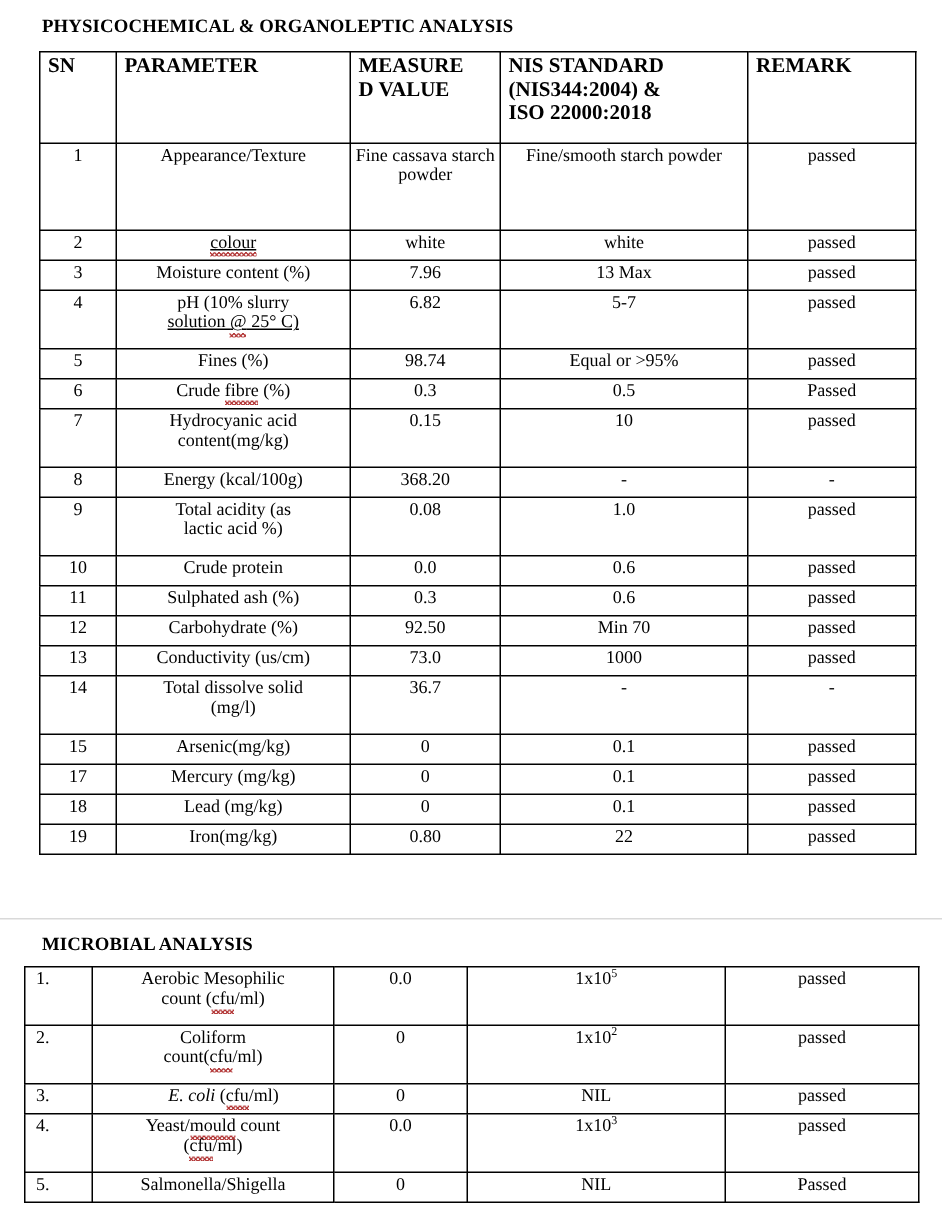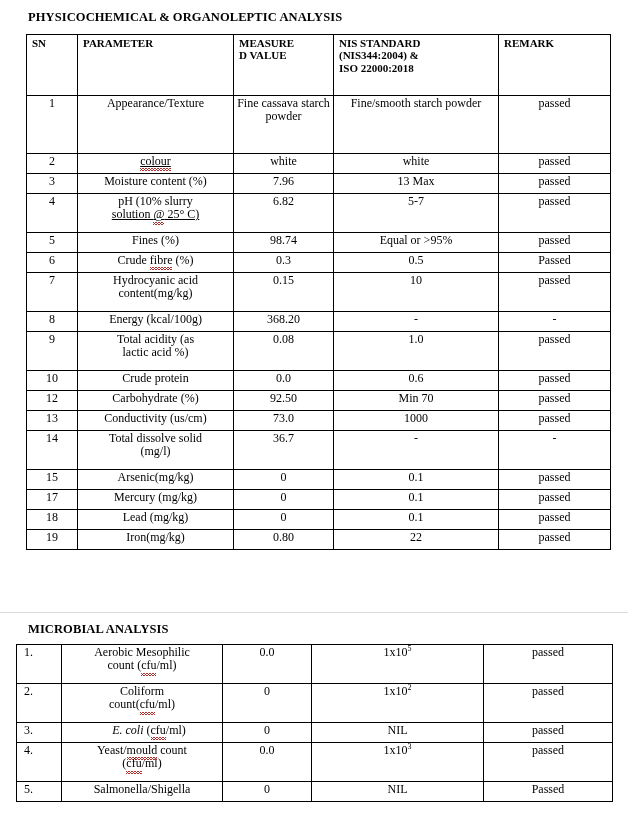--- a/index.html
+++ b/index.html
@@ -61,21 +61,21 @@
 
   
   #physico-table {
     left: 26px;
     top: 34px;
     width: 584px;
   }
   #physico-table th {
     text-align: left;
     font-weight: bold;
-    font-size: 11px;
+    font-size: 14px;
     padding: 2px 5px;
     vertical-align: top;
   }
   #physico-table tr.hdr th { height: 56px; }
 
   #physico-table col.c-sn      { width: 51px; }
   #physico-table col.c-param   { width: 156px; }
   #physico-table col.c-value   { width: 100px; }
   #physico-table col.c-std     { width: 165px; }
   #physico-table col.c-remark  { width: 112px; }
@@ -246,20 +246,27 @@
       </tr>
 
       <tr>
         <td class="cell-1line">10</td>
         <td>Crude protein</td>
         <td>0.0</td>
         <td>0.6</td>
         <td>passed</td>
       </tr>
       <tr>
+        <td class="cell-1line">11</td>
+        <td>Sulphated ash (%)</td>
+        <td>0.3</td>
+        <td>0.6</td>
+        <td>passed</td>
+      </tr>
+      <tr>
         <td class="cell-1line">12</td>
         <td>Carbohydrate (%)</td>
         <td>92.50</td>
         <td>Min 70</td>
         <td>passed</td>
       </tr>
       <tr>
         <td class="cell-1line">13</td>
         <td>Conductivity (us/cm)</td>
         <td>73.0</td>

